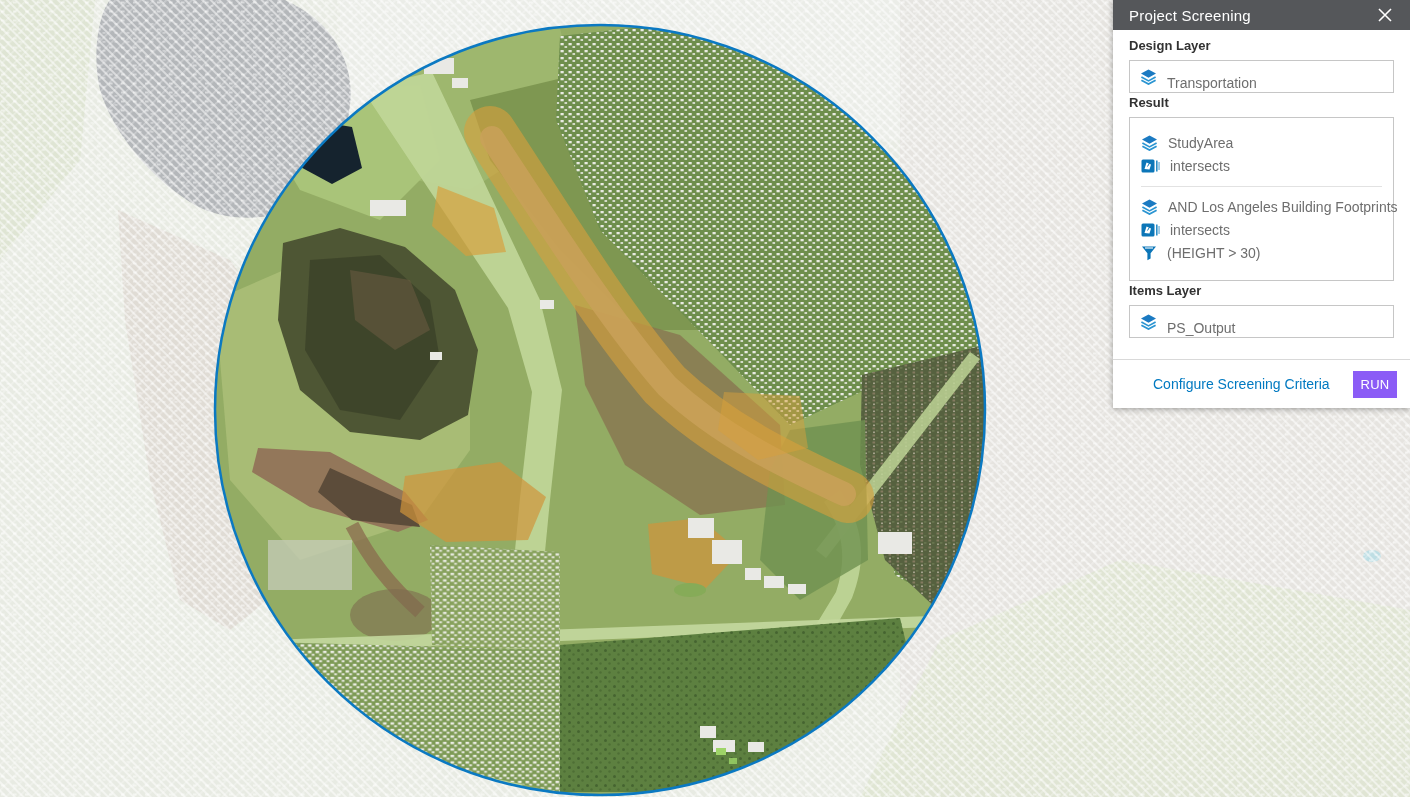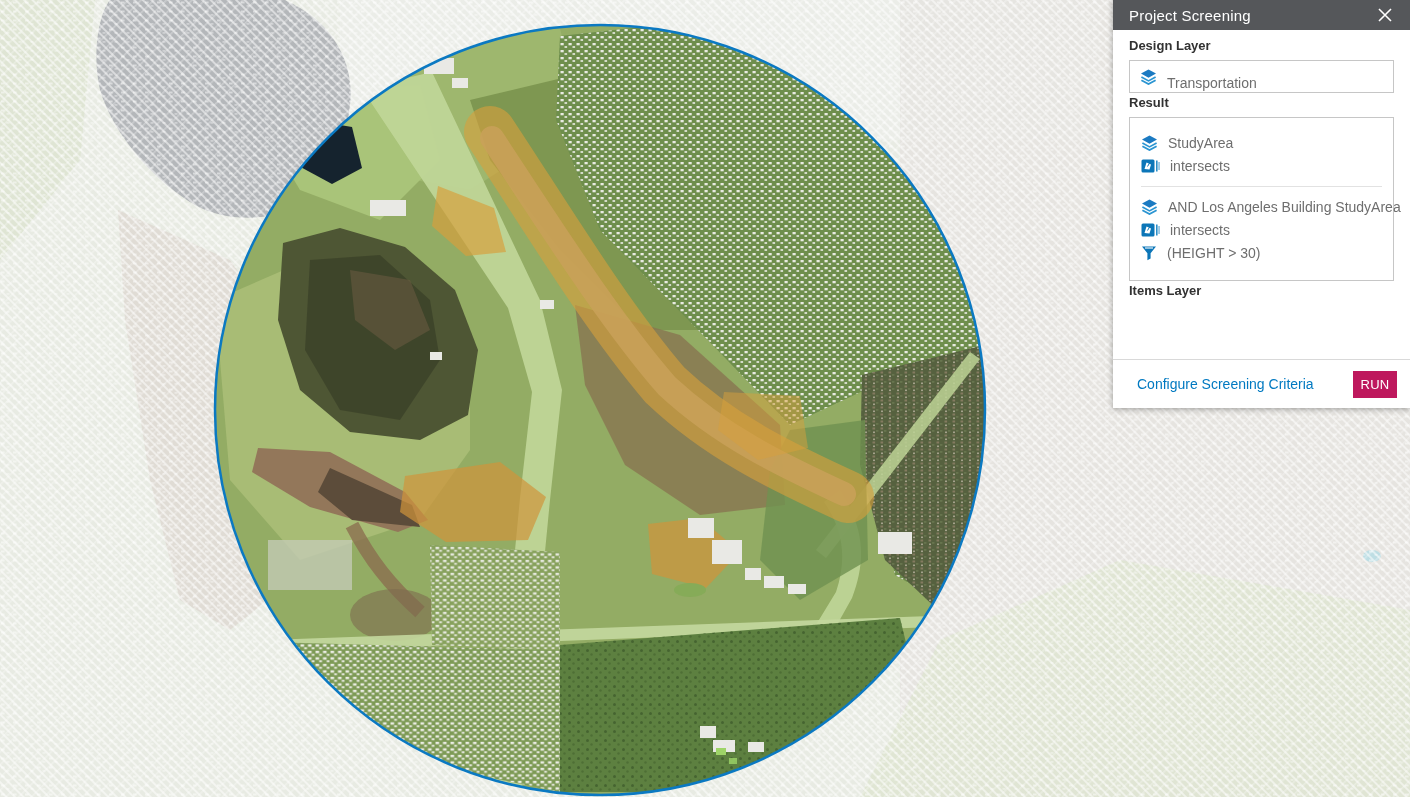--- a/index.html
+++ b/index.html
@@ -17,23 +17,23 @@
   .panel-body{padding:6px 16px 0 16px;flex:1 1 auto;}
   .field-label{font-size:13px;font-weight:bold;color:#323232;margin:2px 0 7px 0;}
   .input-box{border:1px solid #c6c6c6;background:#fff;height:31px;display:flex;align-items:center;
              padding:0 10px;gap:10px;}
   .input-box .val{font-size:14px;color:#6e6e6e;margin-top:12px;}
   .items-box{border:1px solid #c6c6c6;background:#fff;padding:10px 11px 12px 11px;}
   .item-row{display:flex;align-items:center;gap:10px;margin:7px 0;}
   .item-row .txt{font-size:14px;color:#6e6e6e;white-space:nowrap;}
   .group-divider{border:none;border-top:1px solid #e2e2e2;margin:12px 0;}
   .panel-footer{flex:0 0 auto;border-top:1px solid #d9d9d9;margin-top:14px;height:48px;
-                display:flex;align-items:center;justify-content:space-between;padding:0 13px 0 24px;}
+                display:flex;align-items:center;justify-content:space-between;padding:0 13px 0 40px;}
   .link{color:#0079c1;font-size:14px;cursor:pointer;}
-  .run-btn{background:#be185d;color:#fff;border:none;font-size:13px;width:44px;height:27px;
+  .run-btn{background:#8b5cf6;color:#fff;border:none;font-size:13px;width:44px;height:27px;
            cursor:pointer;display:flex;align-items:center;justify-content:center;letter-spacing:.3px;}
   .icon{flex:0 0 auto;display:inline-flex;}
 </style>
 </head>
 <body>
 
 <div id="app">
 
   <svg id="map-svg" viewBox="0 0 1410 797" xmlns="http://www.w3.org/2000/svg" preserveAspectRatio="none">
     <defs>
@@ -209,21 +209,21 @@
         <hr class="group-divider">
 
         <div class="item-row">
           <span class="icon">
             <svg width="17" height="16" viewBox="0 0 17 16">
               <path d="M8.5,0.5 L16,4.6 L8.5,8.7 L1,4.6 Z" fill="#1b7ac2"></path>
               <path d="M1.4,8 L8.5,11.9 L15.6,8" stroke="#2b95d2" stroke-width="1.7" fill="none"></path>
               <path d="M1.4,11.2 L8.5,15.1 L15.6,11.2" stroke="#2b95d2" stroke-width="1.7" fill="none"></path>
             </svg>
           </span>
-          <span class="txt">AND Los Angeles Building StudyArea</span>
+          <span class="txt">AND Los Angeles Building Footprints</span>
         </div>
         <div class="item-row">
           <span class="icon">
             <svg width="19" height="16" viewBox="0 0 19 16">
               <rect x="0.5" y="1.5" width="13" height="13" rx="1.5" fill="#0c76b8"></rect>
               <path d="M3.5,11 L5.5,4.5 L10,6.5 L8.5,11.5 Z" fill="#ffffff"></path>
               <path d="M9.5,3.5 L6.5,8.5" stroke="#0c76b8" stroke-width="1"></path>
               <rect x="15" y="2.5" width="1.6" height="11" fill="#2b8fc9"></rect>
               <rect x="17.4" y="4" width="1.3" height="8" fill="#6fb1d9"></rect>
             </svg>
@@ -235,20 +235,30 @@
             <svg width="16" height="16" viewBox="0 0 16 16">
               <path d="M1,1.5 L15,1.5 L9.6,8.2 L9.6,13.6 L6.4,15.2 L6.4,8.2 Z" fill="#0c76b8"></path>
               <path d="M4,3 L12,3" stroke="#ffffff" stroke-width="1.1"></path>
             </svg>
           </span>
           <span class="txt">(HEIGHT &gt; 30)</span>
         </div>
       </div>
 
       <div class="field-label">Items Layer</div>
+      <div class="input-box">
+        <span class="icon">
+          <svg width="17" height="16" viewBox="0 0 17 16">
+            <path d="M8.5,0.5 L16,4.6 L8.5,8.7 L1,4.6 Z" fill="#1b7ac2"></path>
+            <path d="M1.4,8 L8.5,11.9 L15.6,8" stroke="#2b95d2" stroke-width="1.7" fill="none"></path>
+            <path d="M1.4,11.2 L8.5,15.1 L15.6,11.2" stroke="#2b95d2" stroke-width="1.7" fill="none"></path>
+          </svg>
+        </span>
+        <span class="val">PS_Output</span>
+      </div>
     </div>
 
     <div class="panel-footer">
       <span class="link">Configure Screening Criteria</span>
       <button class="run-btn">RUN</button>
     </div>
   </div>
 
 </div>
 

